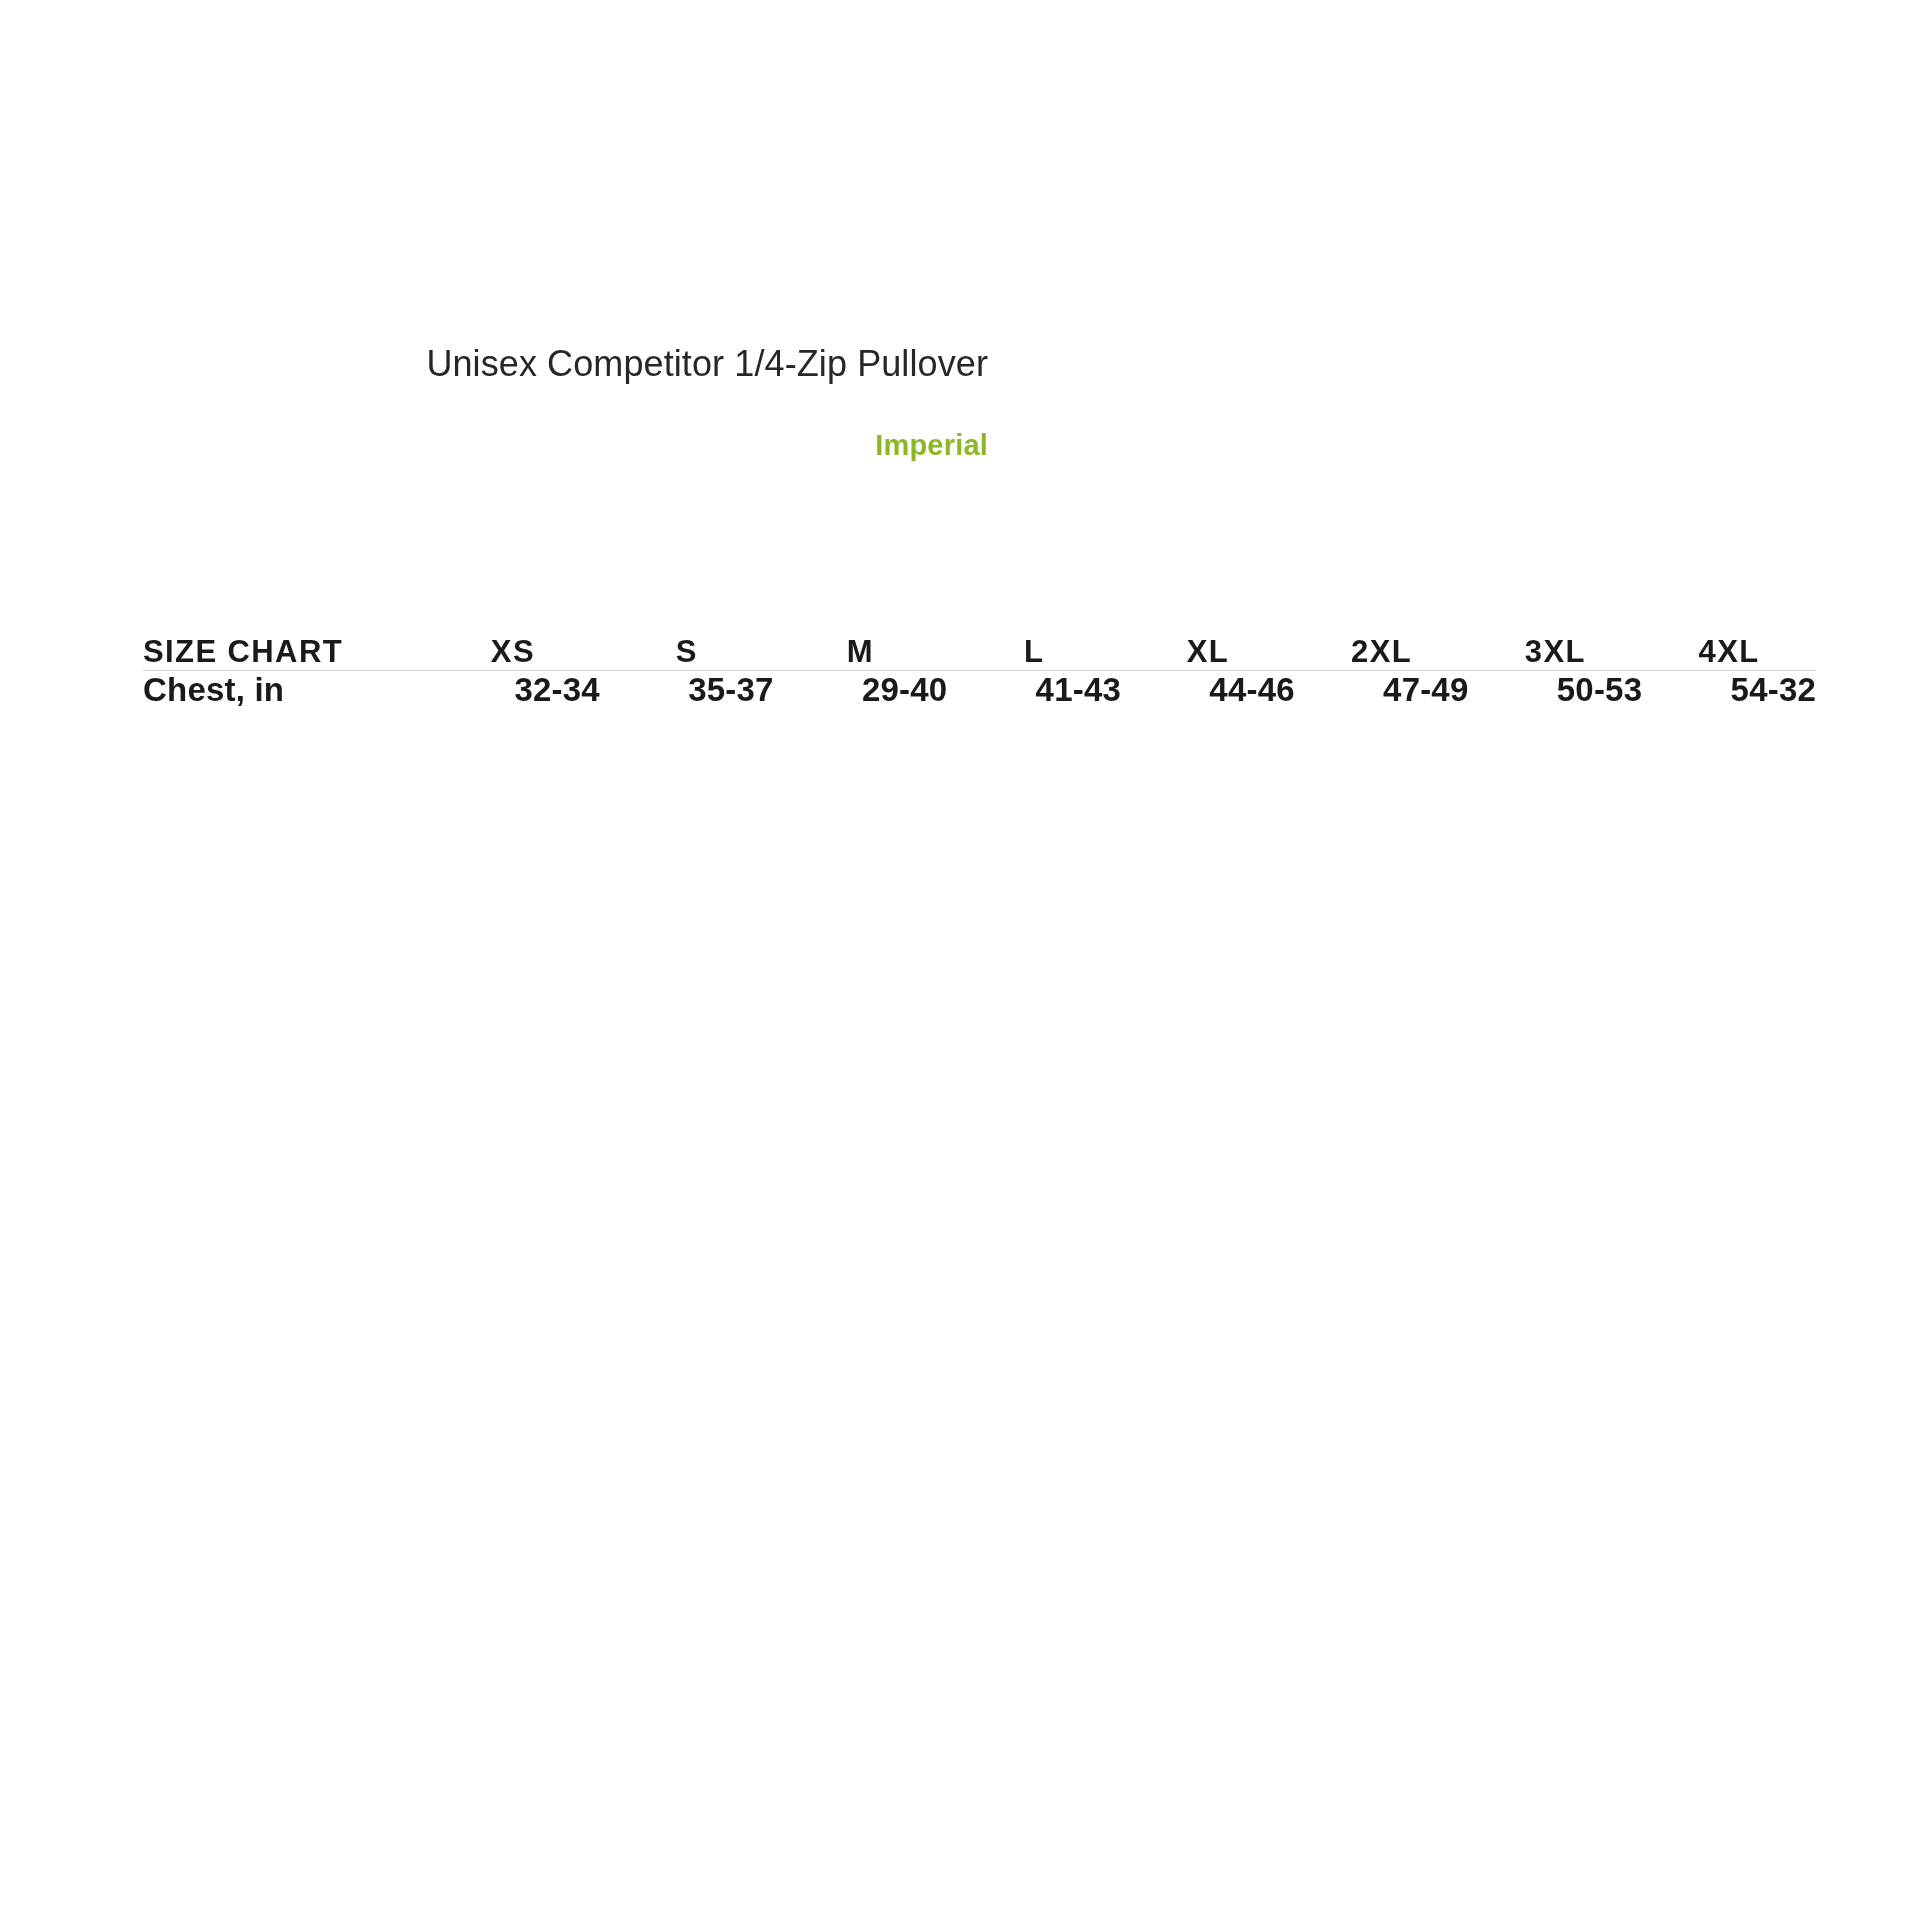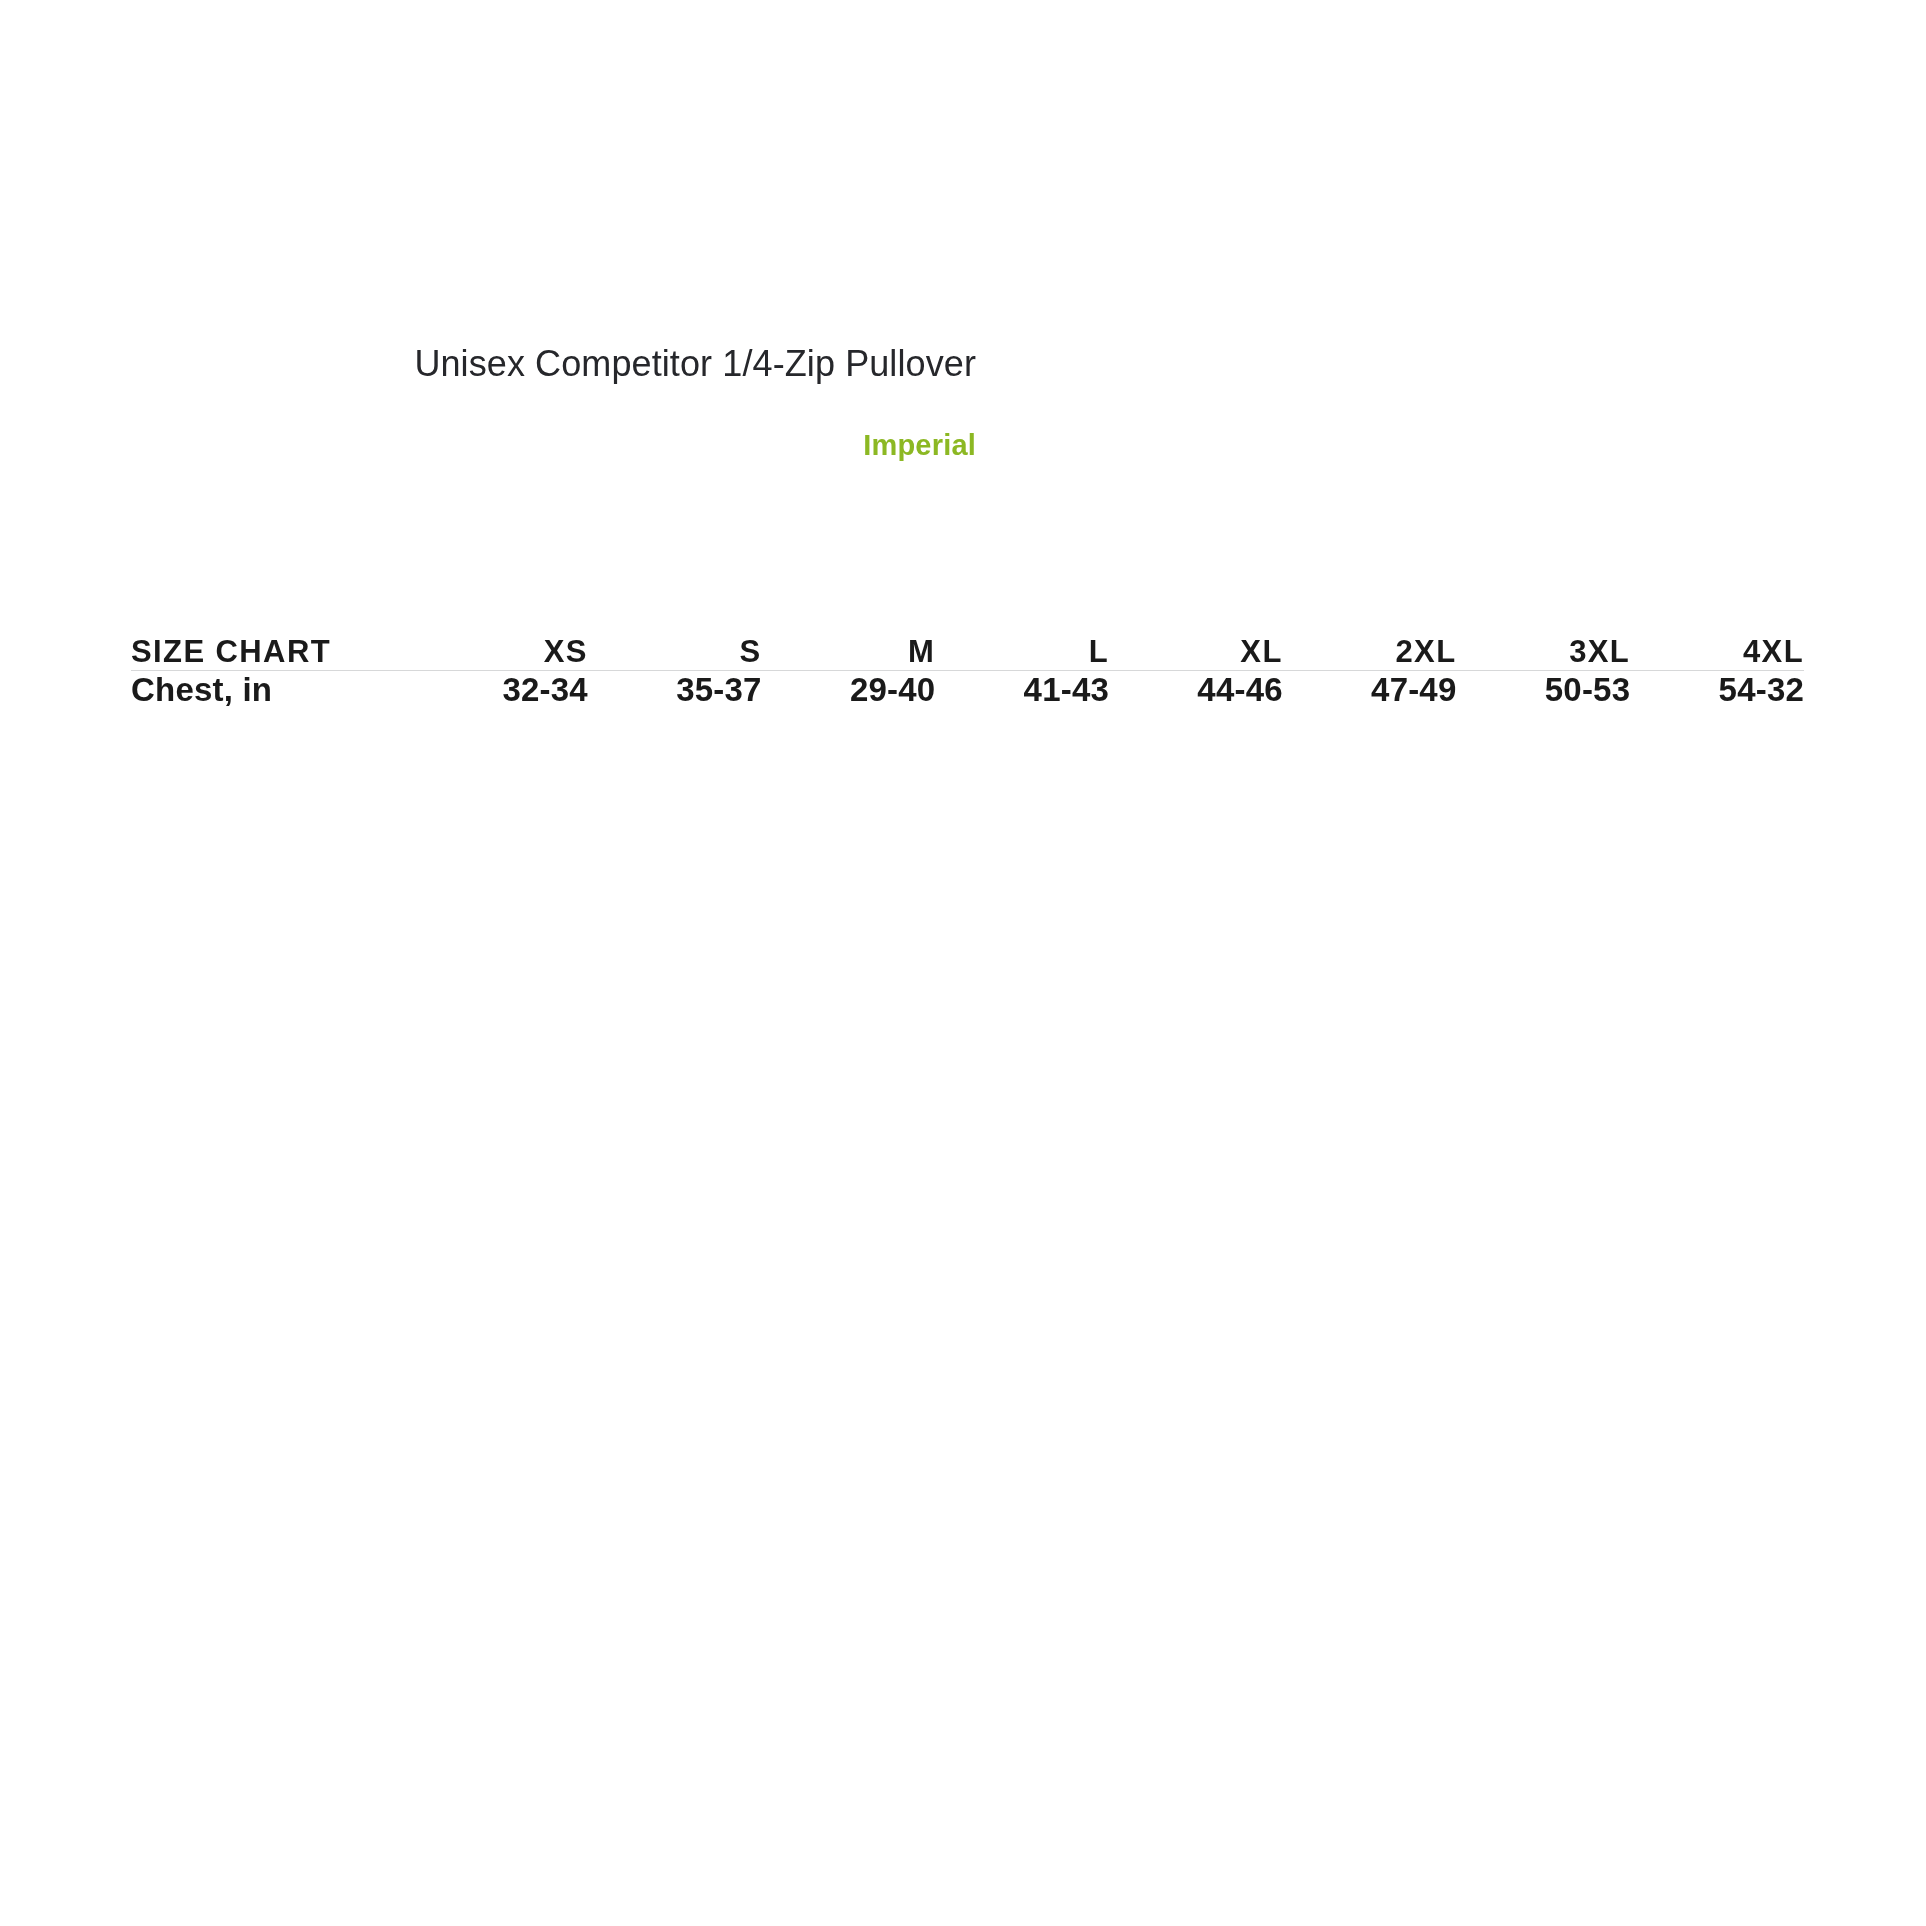--- a/index.html
+++ b/index.html
@@ -11,21 +11,21 @@
     width: 1927px;
     height: 1927px;
     font-family: "Liberation Sans", sans-serif;
     color: #1a1a1a;
     position: relative;
     overflow: hidden;
   }
 
   .page {
     position: absolute;
-    left: 4px;
+    left: 16px;
     top: 0;
     width: 1582px;
     height: 1927px;
   }
 
   .header-block {
     position: absolute;
     right: 610px;
     top: 342px;
     text-align: right;
@@ -68,21 +68,20 @@
     vertical-align: middle;
   }
 
   
   .hdr-row th {
     font-size: 31px;
     font-weight: 700;
     color: #1a1a1a;
     letter-spacing: 1.4px;
     padding-bottom: 46px;
-    text-align: right;
     padding-right: 5px;
   }
   .hdr-row th.label-col {
     text-align: left;
     padding-right: 0;
   }
 
   .divider-row td {
     padding: 0;
   }

